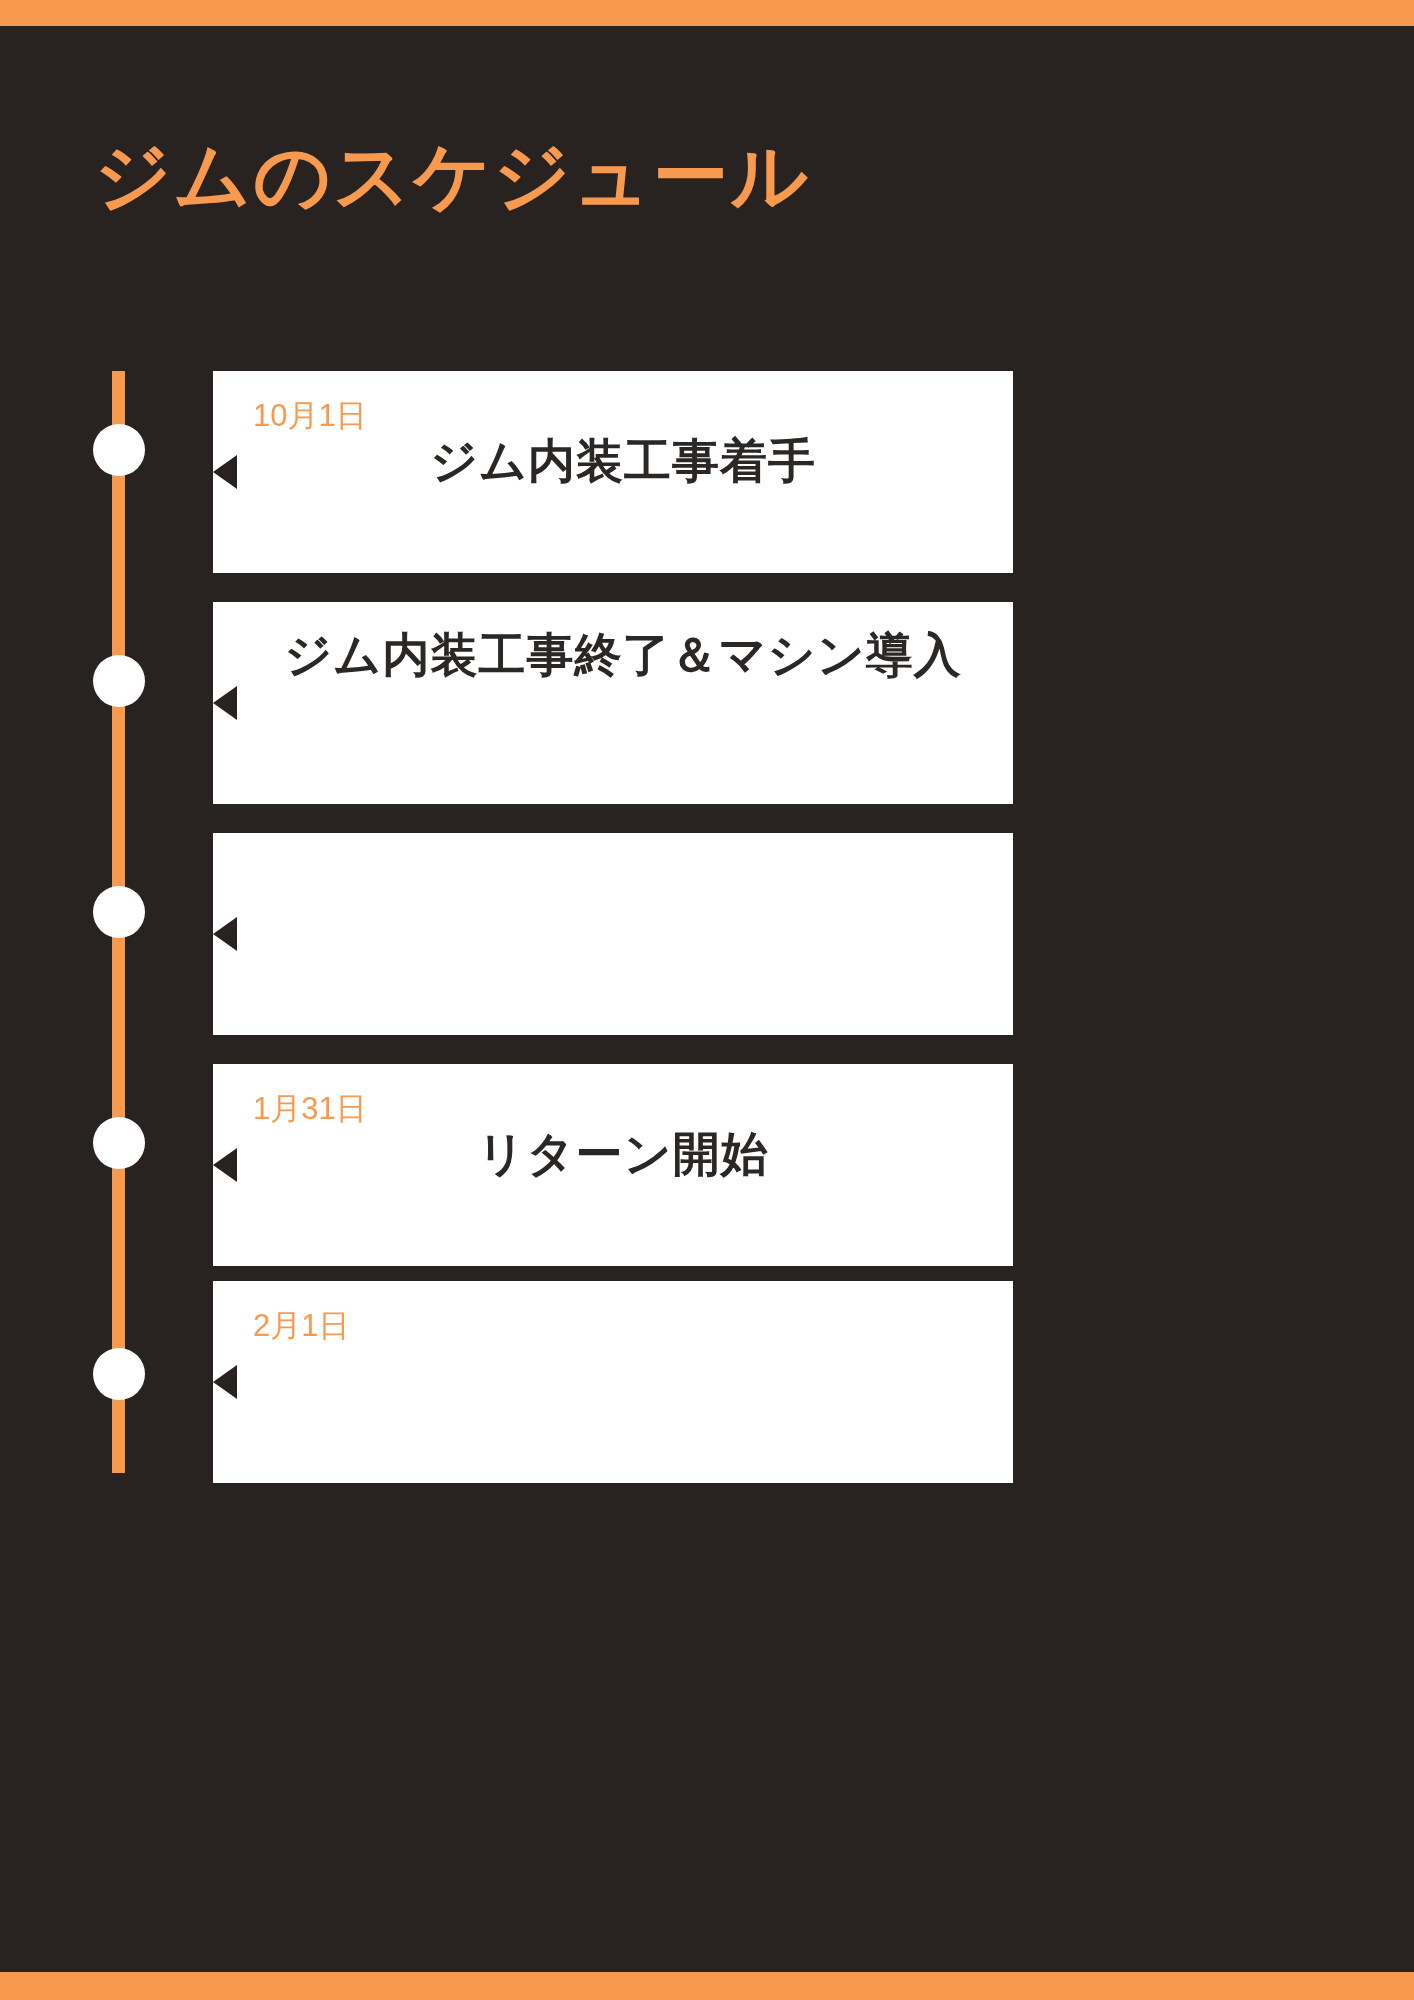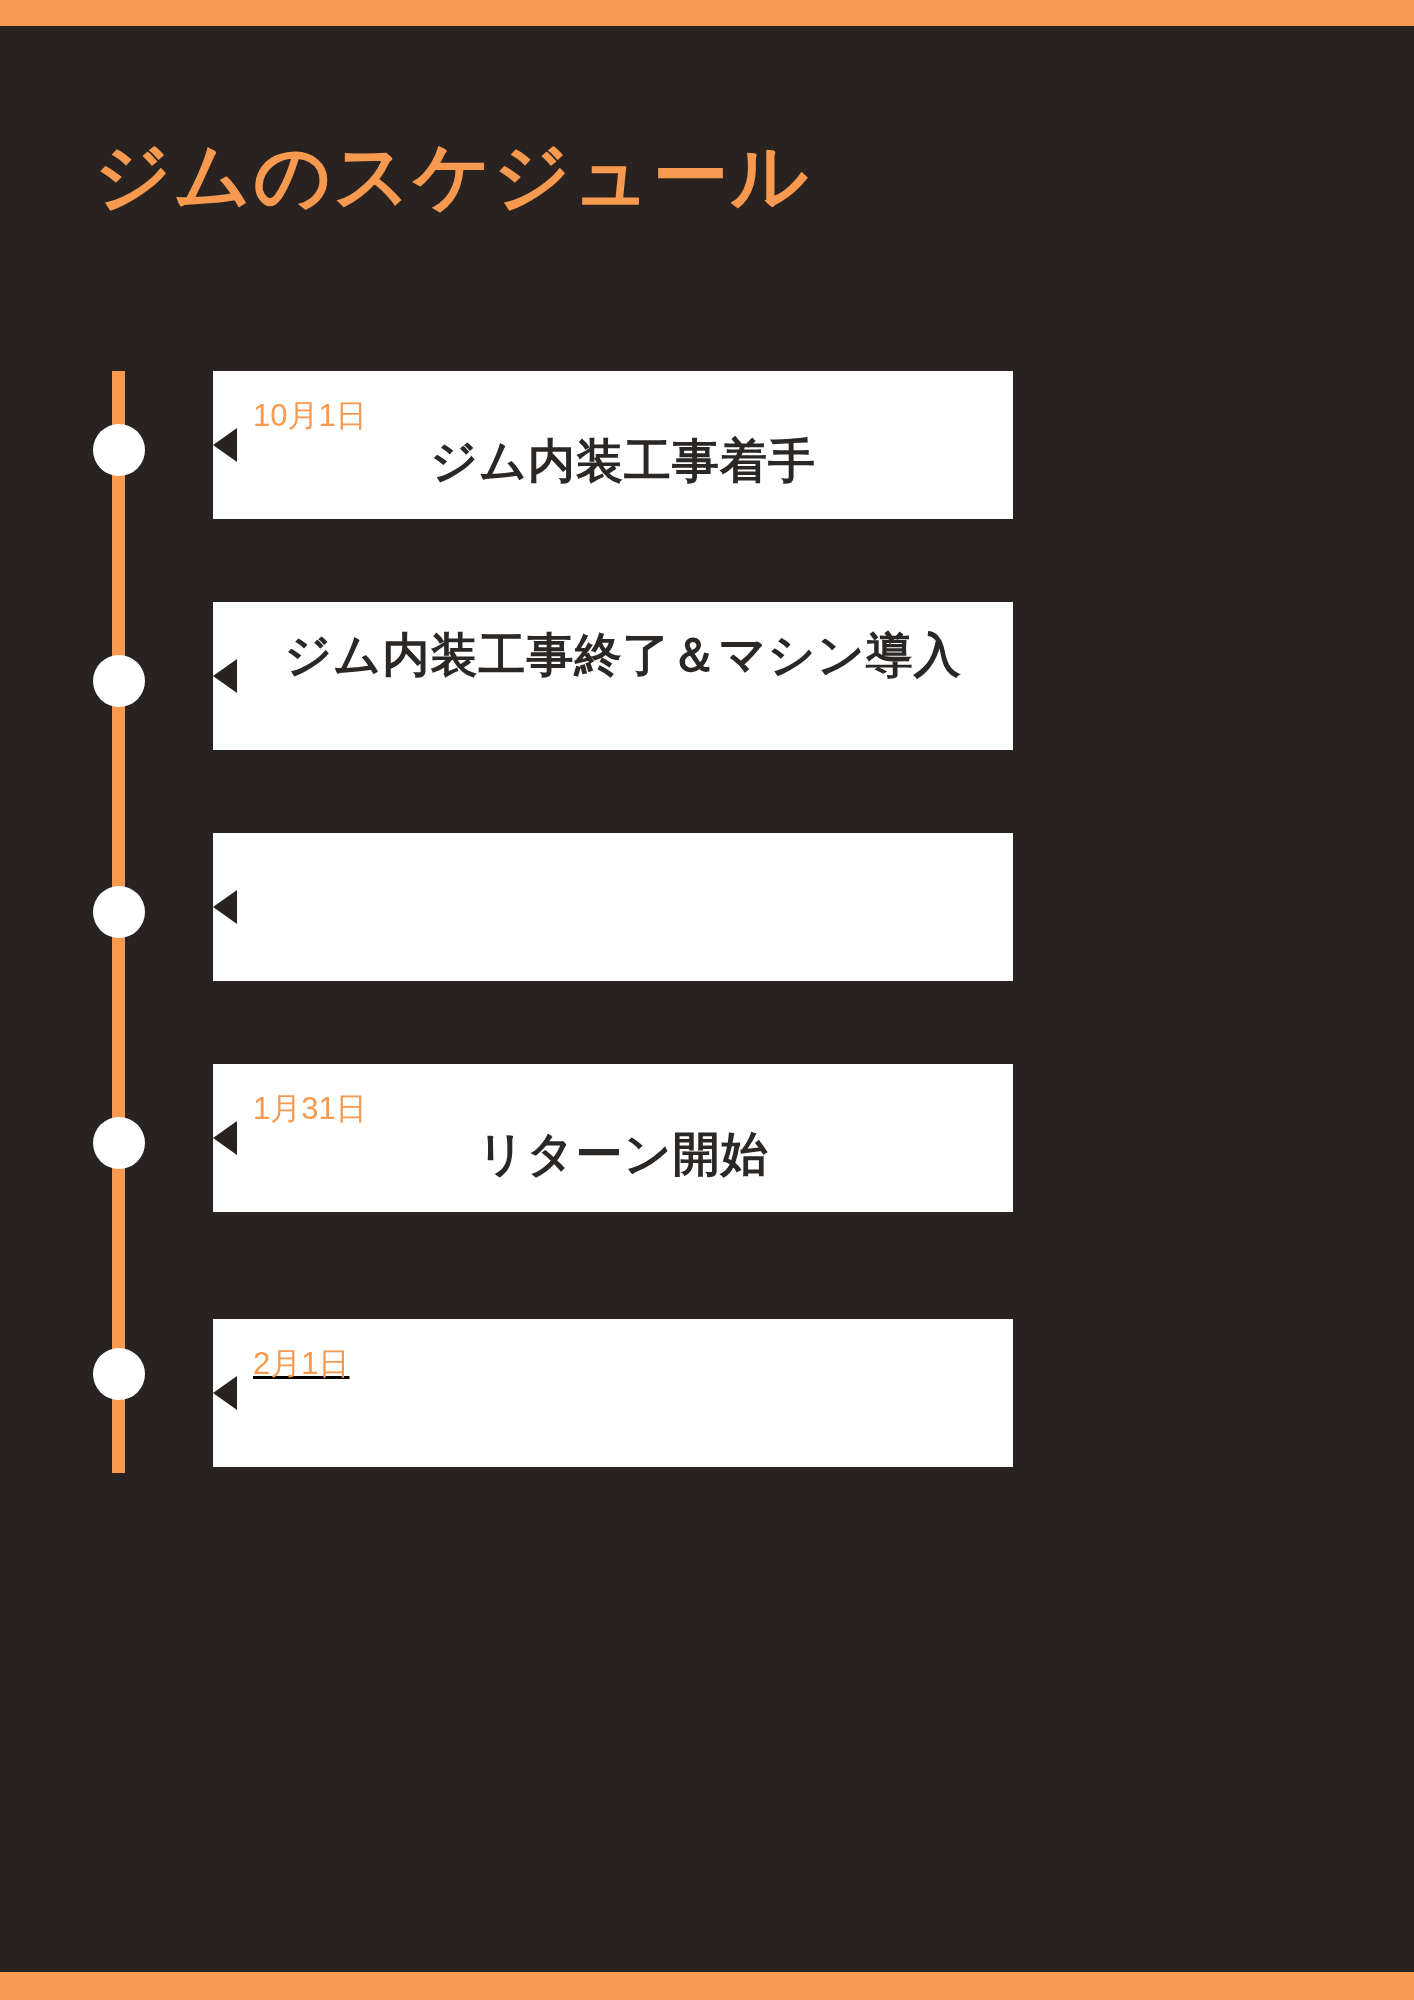--- a/index.html
+++ b/index.html
@@ -45,29 +45,29 @@
     background:#ffffff;
   }
   .dot-0{top:424px;}
   .dot-1{top:655px;}
   .dot-2{top:886px;}
   .dot-3{top:1117px;}
   .dot-4{top:1348px;}
   .card{
     position:absolute;
     left:213px;
-    width:800px;height:148px;
+    width:800px;height:202px;
     background:var(--card);
     padding:26px 20px 0 40px;
   }
   .card-0{top:371px;}
   .card-1{top:602px;}
   .card-2{top:833px;}
   .card-3{top:1064px;}
-  .card-4{top:1319px;text-decoration:underline;}
+  .card-4{top:1281px;}
   .card .tail{
     position:absolute;
     left:0;top:50%;
     transform:translateY(-50%);
     width:0;height:0;
     border-top:17px solid transparent;
     border-bottom:17px solid transparent;
     border-right:24px solid var(--bg);
   }
   .event-date{

